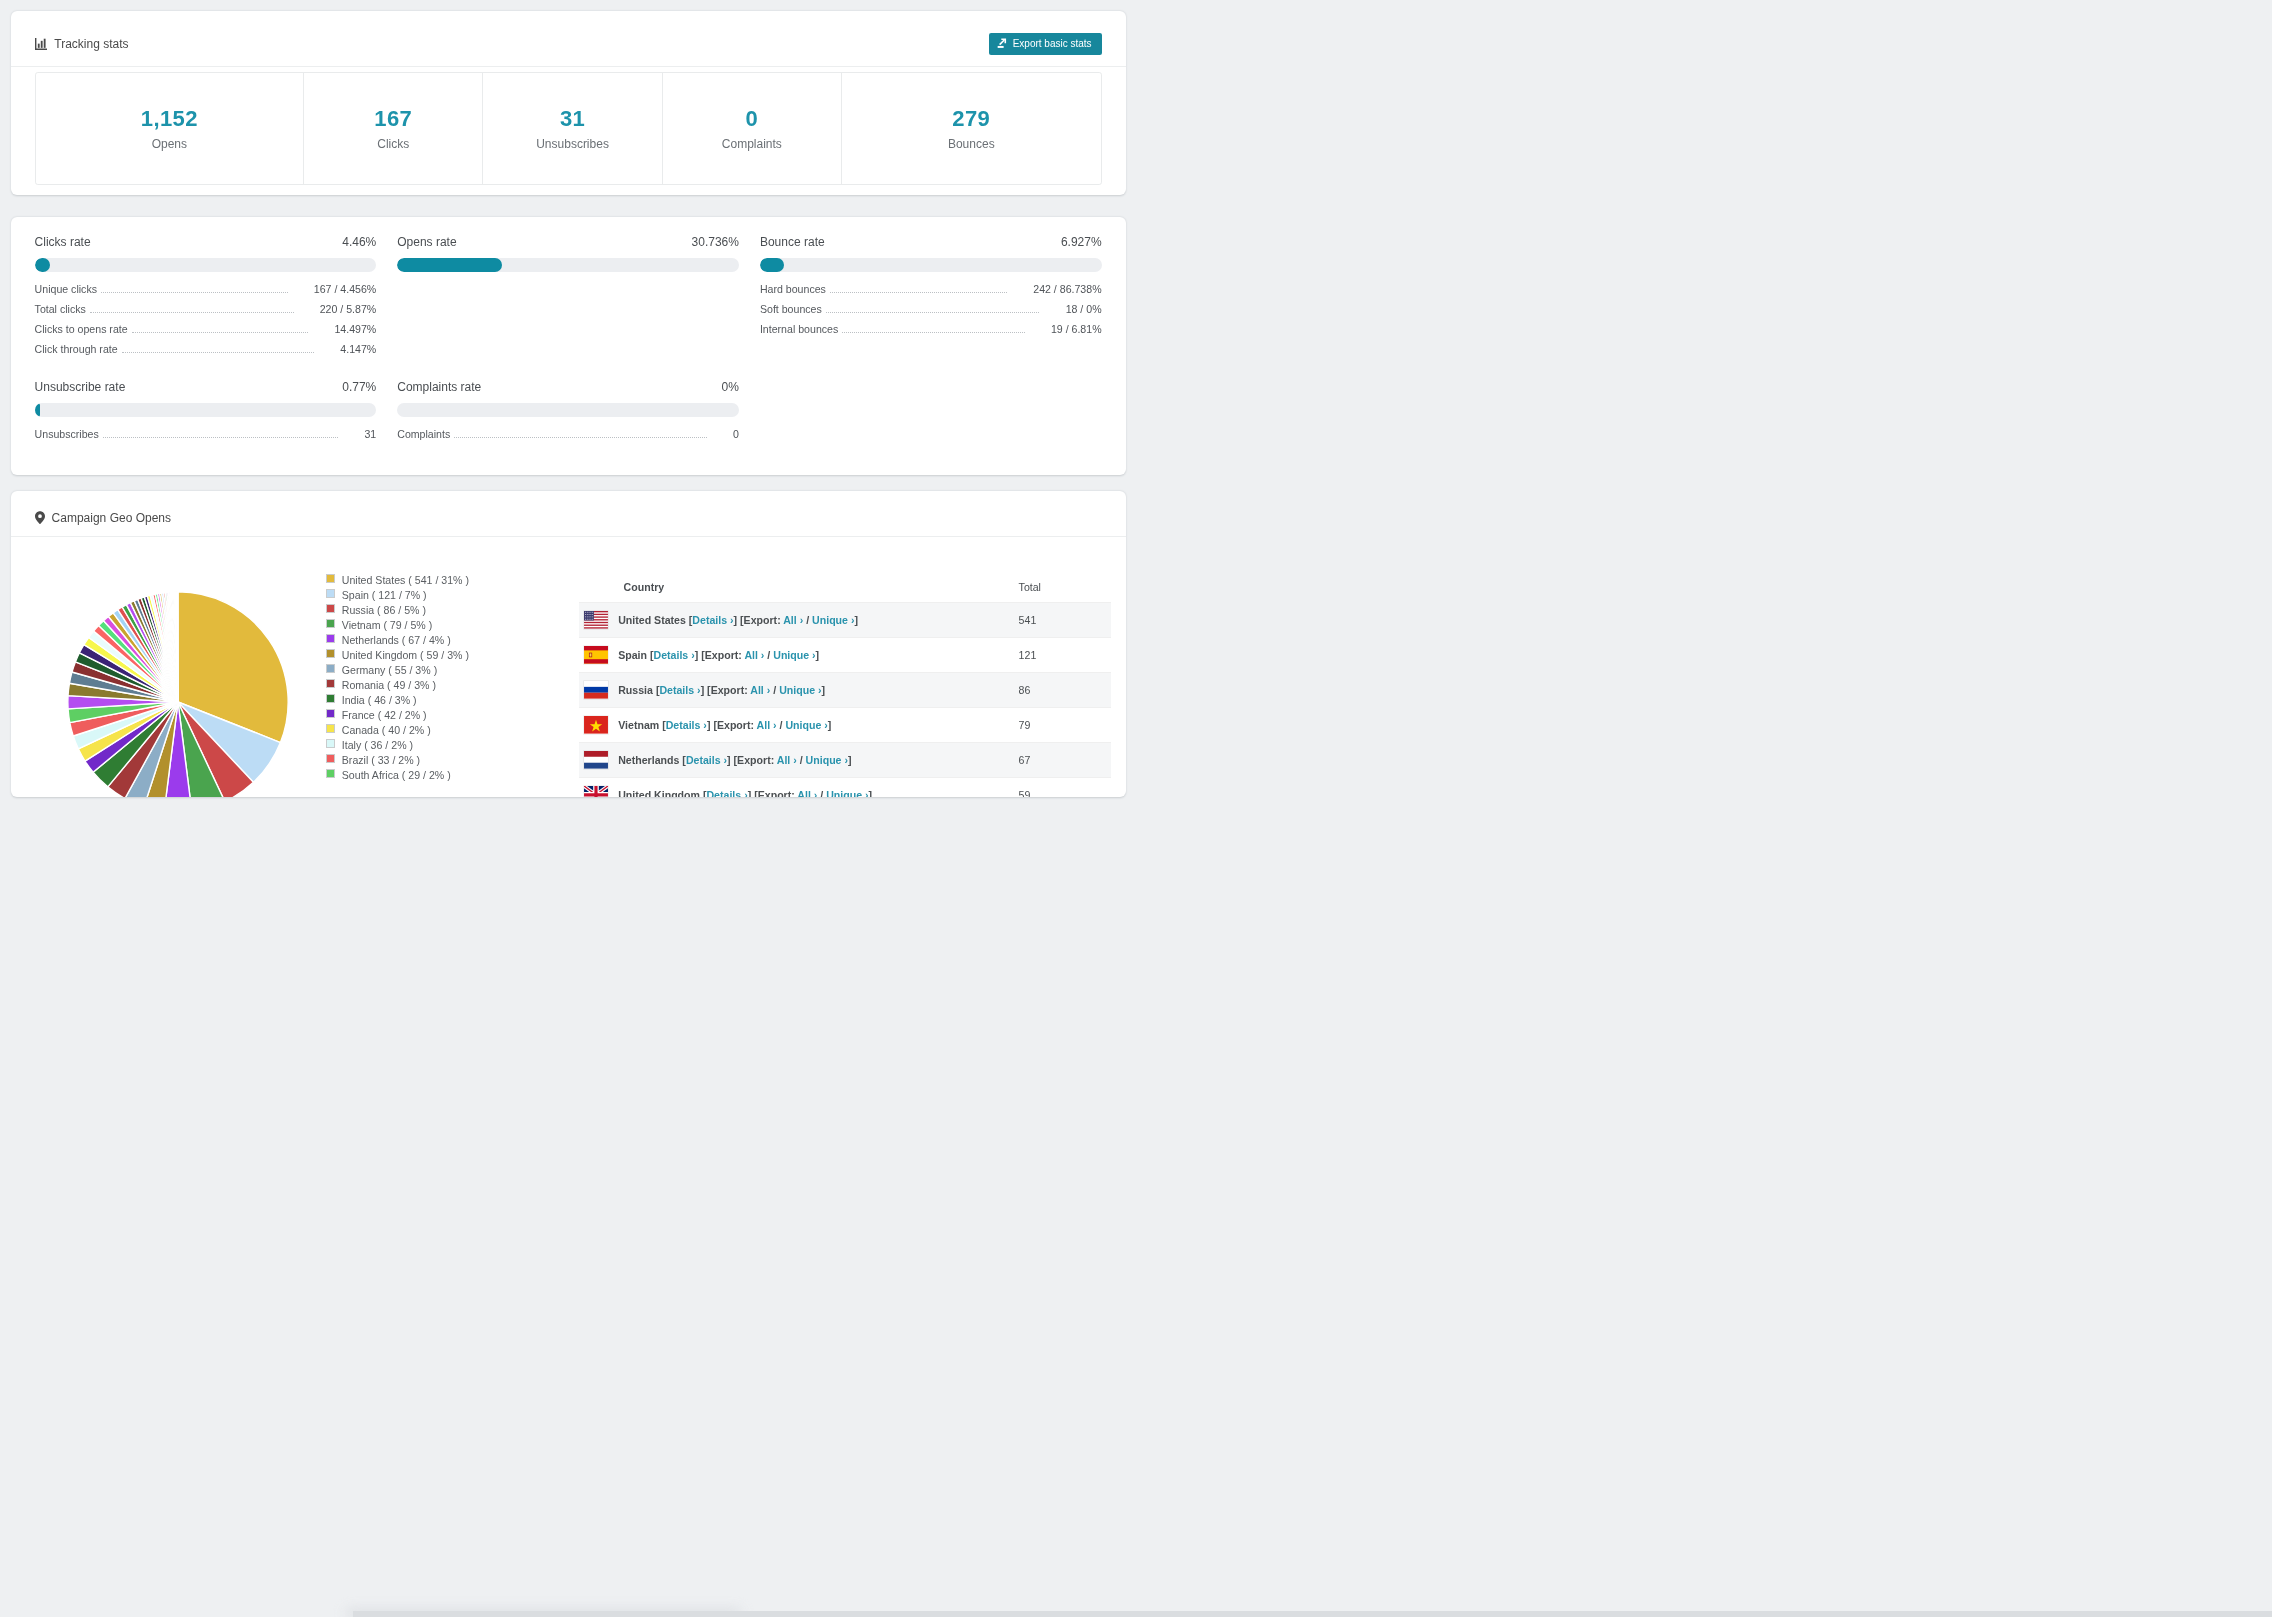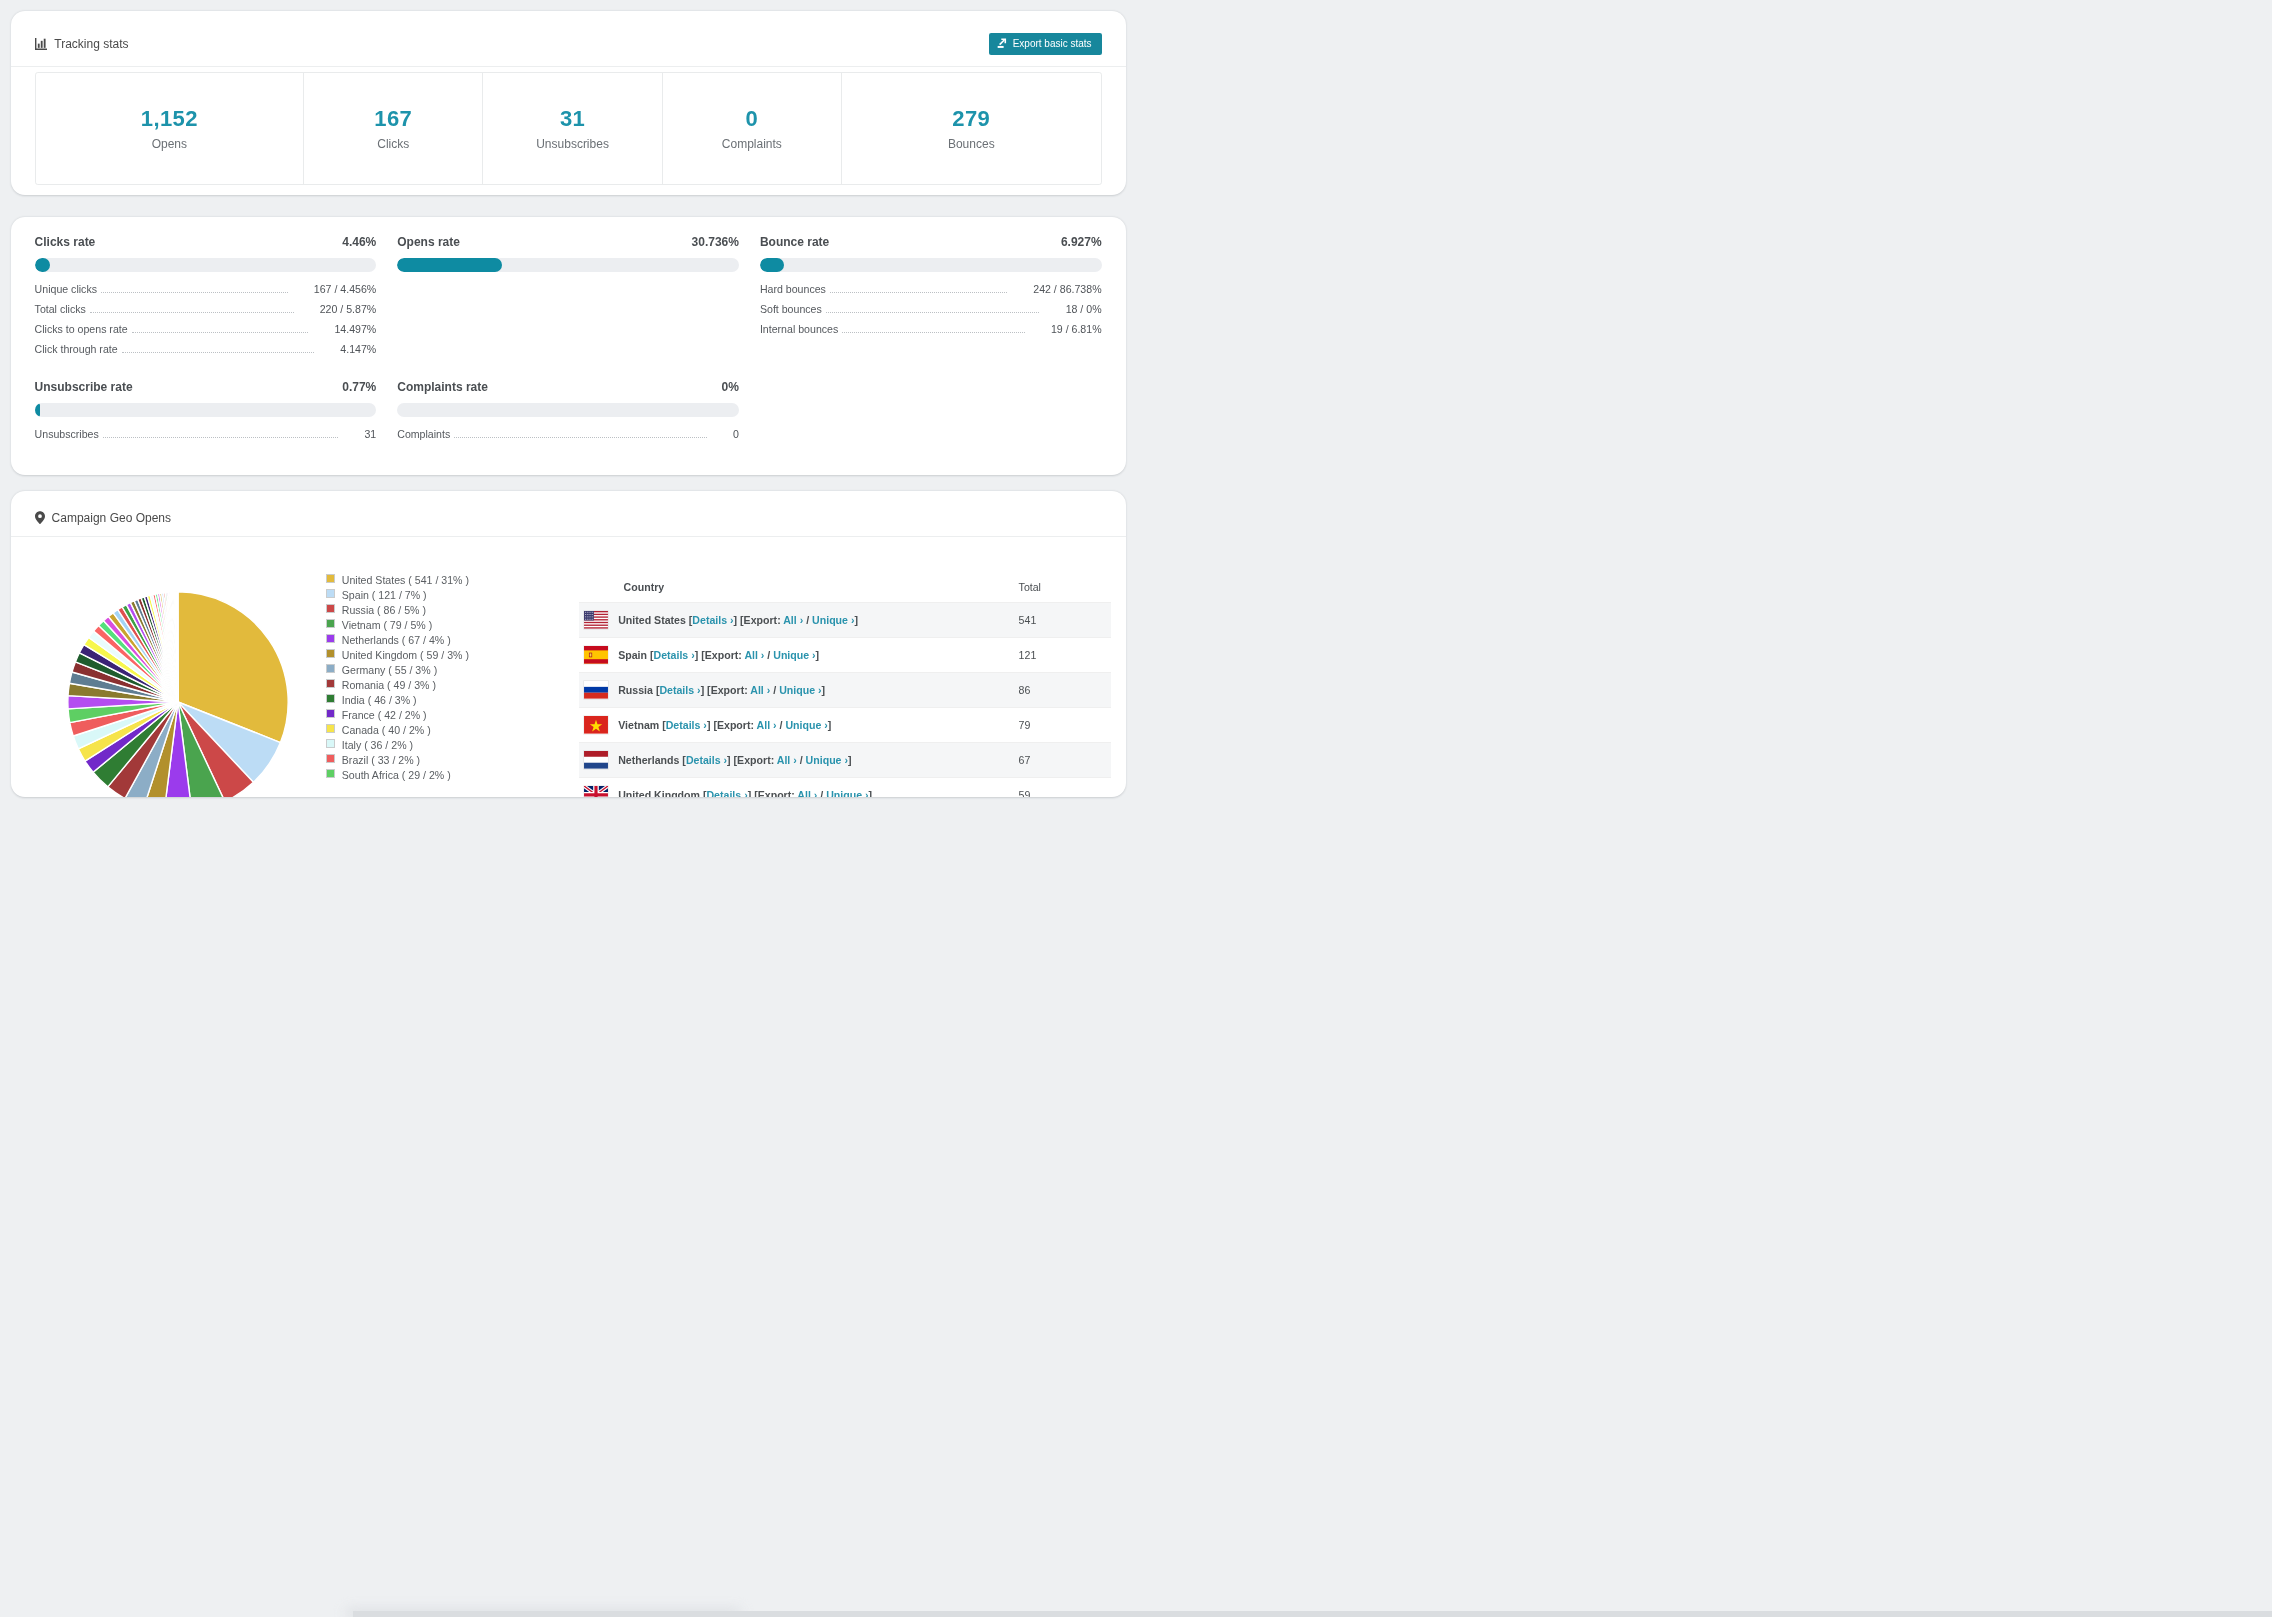--- a/index.html
+++ b/index.html
@@ -1,18 +1,18 @@
 <!DOCTYPE html>
 <html style="font-size:11.3px"><head>
 <meta charset="utf-8">
 <style>
   * { margin:0; padding:0; box-sizing:border-box; }
   html,body { width:1136px; height:809px; background:#eef0f2; overflow:hidden;
     font-family:"Liberation Sans", sans-serif; color:#4a4e52; }
-  .card { position:absolute; left:10.6px; width:1115px; background:#fff; border-radius:14px;
+  .card { position:absolute; left:10.6px; width:1115px; background:#fff; border-radius:6px;
     box-shadow:0 0.7px 2.1px rgba(40,50,60,.18); }
   
   #card-tracking { top:10.6px; height:184px; }
   .card-header { display:flex; align-items:center; padding:15.5px 24px 0 24px; height:51px; }
   .card-title { font-size:12px; color:#4a4a4a; display:flex; align-items:center; gap:7px; }
   .hdr-icon { width:12.7px; height:12.7px; flex:0 0 auto; }
   .card-divider { border:none; border-top:0.7px solid #eceeef; margin:4.2px 0 0 0; }
   .export-btn { margin-left:auto; background:#17879c; color:#fff; border:none; border-radius:2.1px;
     font-size:10px; padding:5px 10px 5.6px 8.5px; display:flex; align-items:center; gap:5px; cursor:pointer;
     font-family:inherit; }
@@ -21,21 +21,21 @@
   .stat-cell { display:flex; flex-direction:column; align-items:center; justify-content:center;
     border-right:0.7px solid #e9ebec; }
   .stat-cell:last-child { border-right:none; }
   .stat-value { color:#1d93ab; font-size:22px; font-weight:bold; letter-spacing:0.4px; }
   .stat-label { color:#6b7075; font-size:12px; margin-top:5px; }
   
   #card-rates { top:217px; height:258px; }
   #rates-grid { display:grid; grid-template-columns:repeat(3,1fr); column-gap:21px; row-gap:17px;
     padding:18.4px 24px 0 24px; }
   .rate-title-row { display:flex; justify-content:space-between; align-items:baseline; }
-  .rate-title, .rate-value { font-size:12px; font-weight:bold; color:#4a4e52; }
+  .rate-title, .rate-value { font-size:12px; font-weight:normal; color:#4a4e52; }
   .bar-track { margin-top:8.5px; height:14px; background:#eceef1; border-radius:7px; overflow:hidden; }
   .bar-fill { height:100%; background:#0e8ba2; border-radius:7px; }
   .rate-details { margin-top:11.3px; }
   .detail-row { display:flex; align-items:baseline; height:20px; font-size:10.6px; }
   .detail-label { color:#55595e; white-space:nowrap; }
   .detail-leader { flex:1; border-bottom:0.7px dotted #bcc0c4; margin:0 4.2px 2.8px 4.2px; }
   .detail-value { color:#505459; white-space:nowrap;margin-left:22px; }
   
   #card-geo { top:491px; height:306px; overflow:hidden; }
   #geo-body { position:relative; height:251px; }

